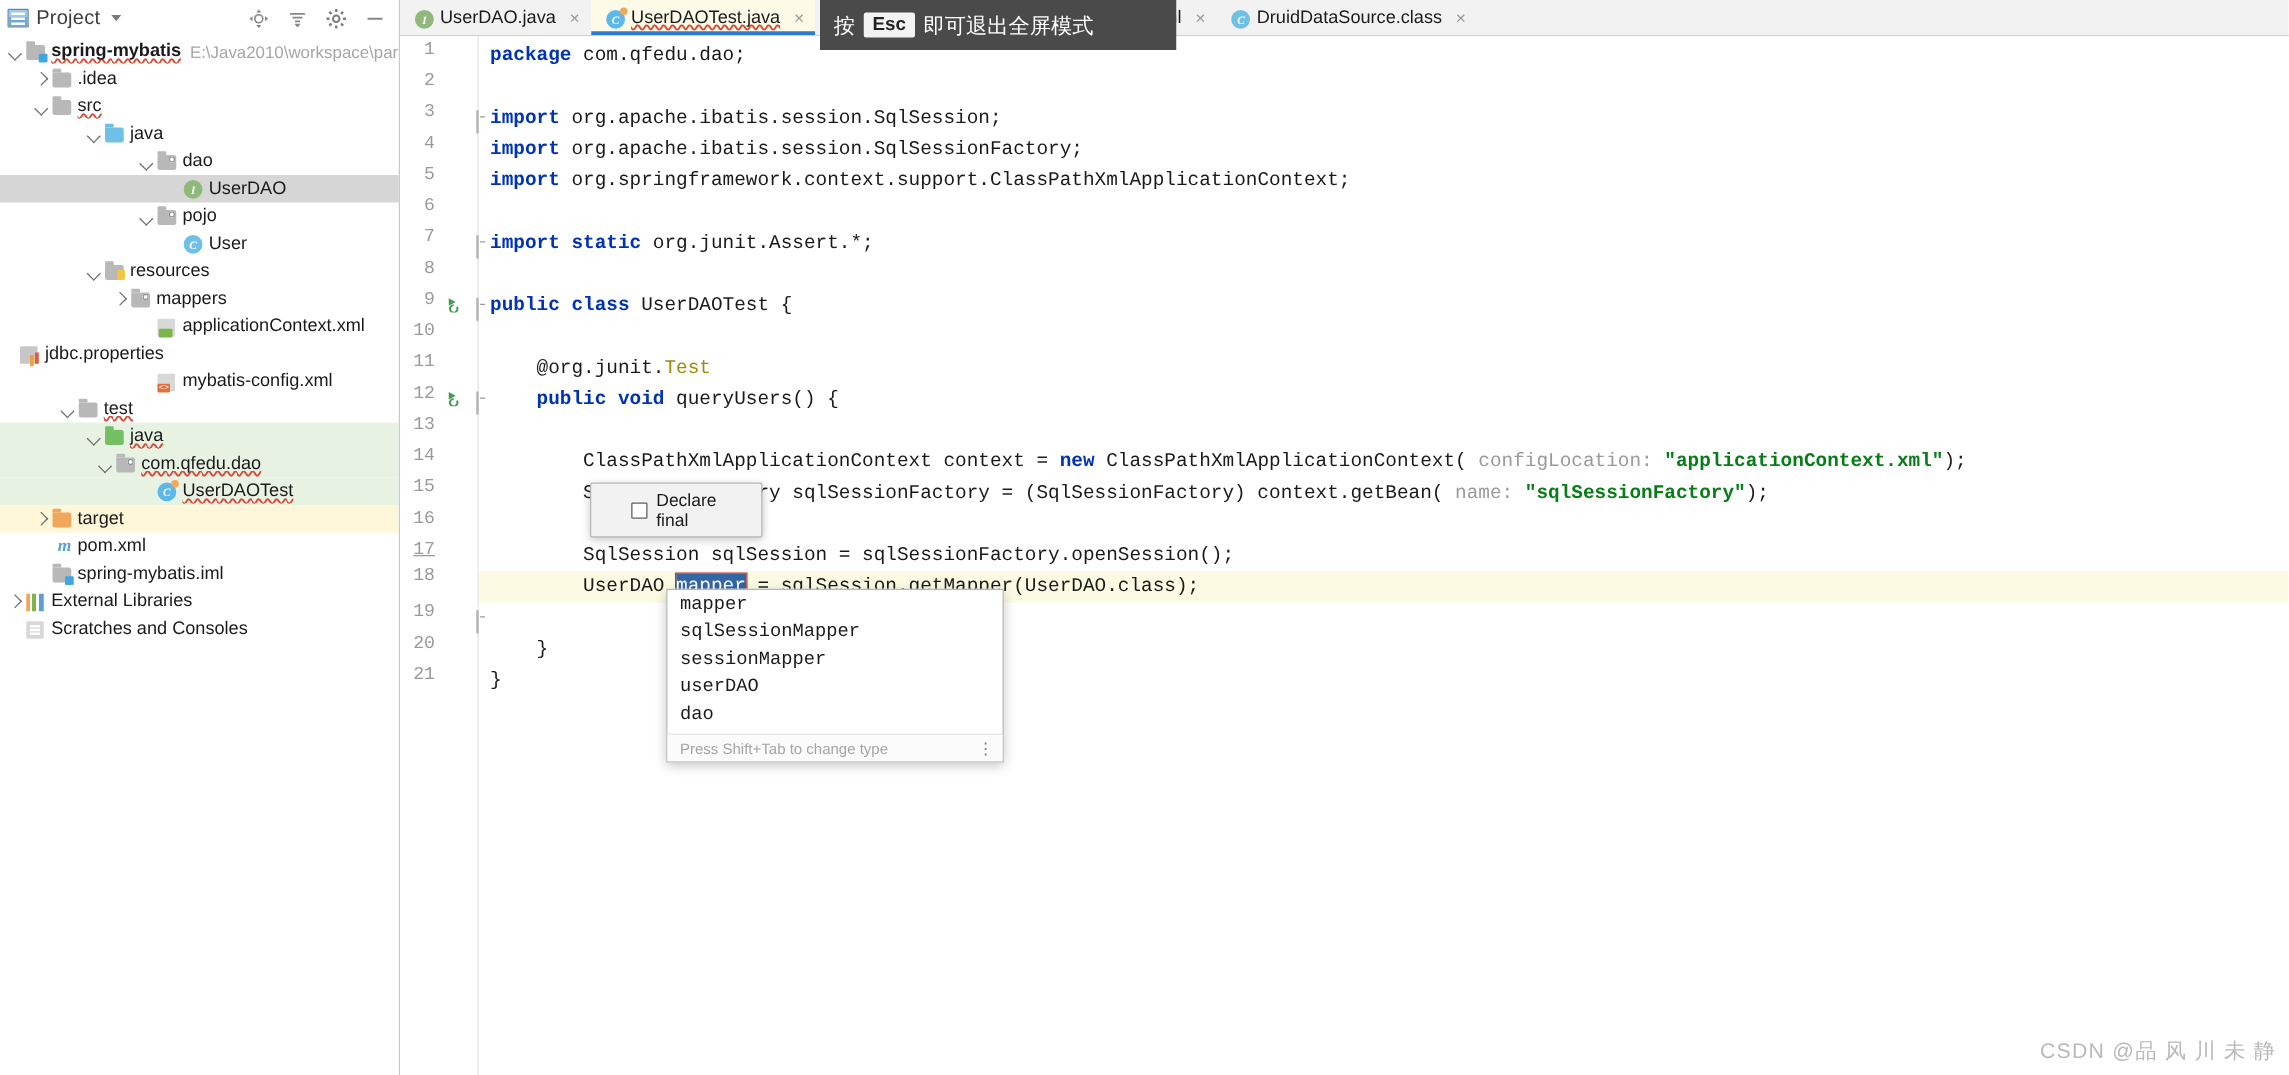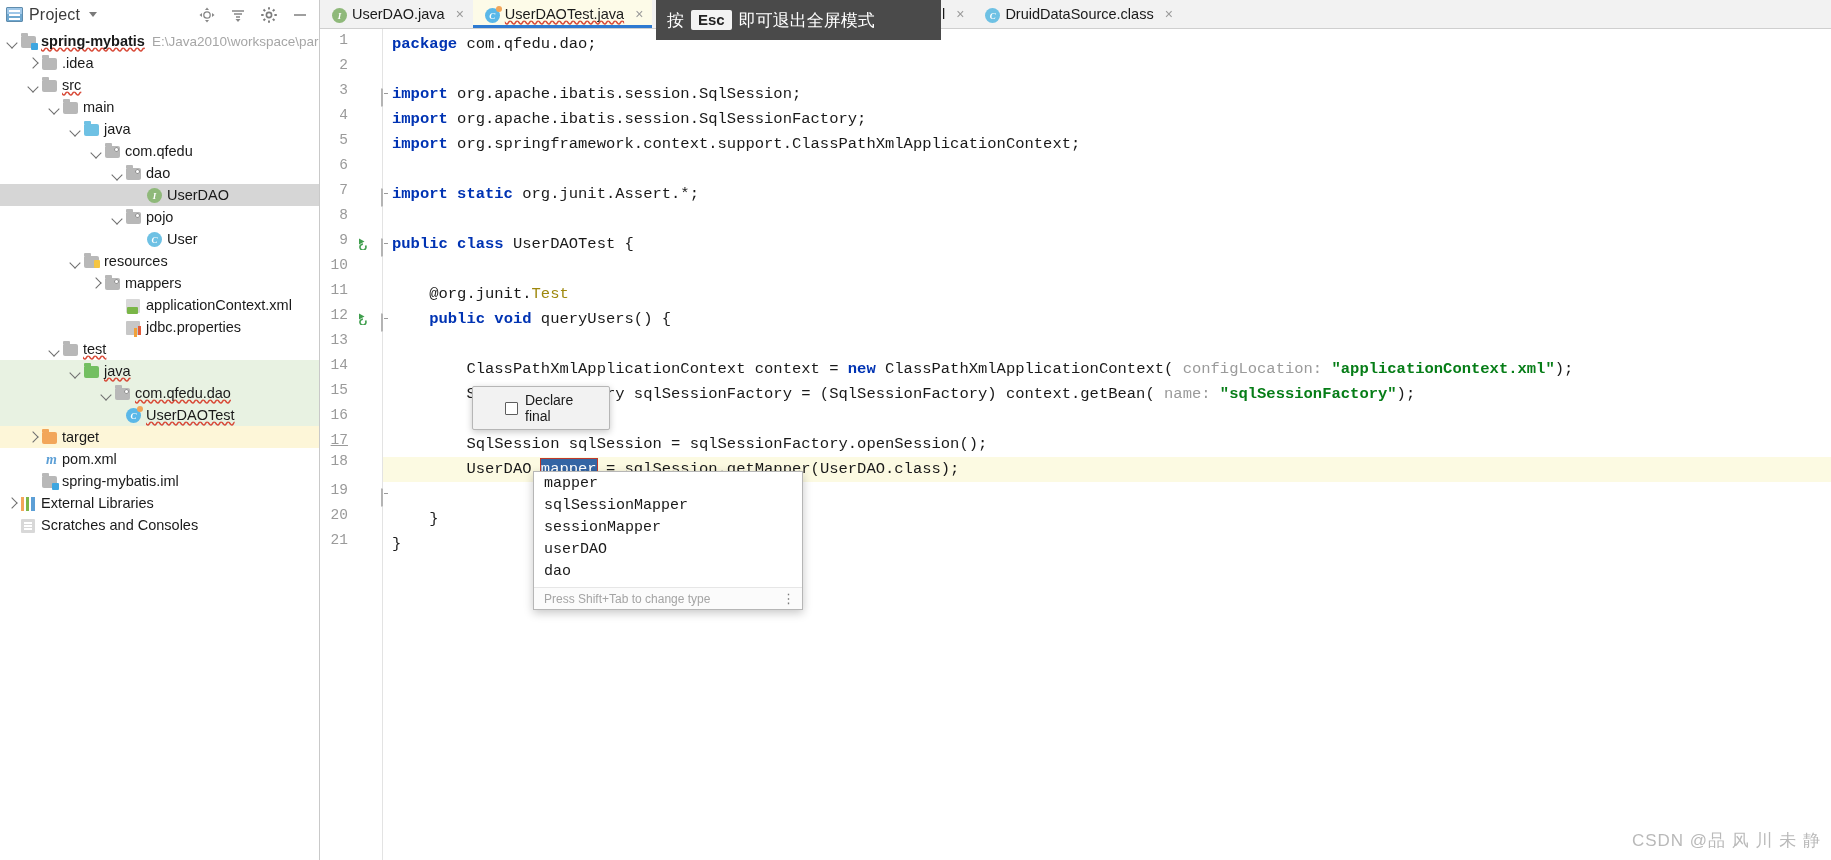--- a/index.html
+++ b/index.html
@@ -262,40 +262,26 @@
           </span>
           <span class="lbl">.idea</span>
         </div>
         <div class="node" style="padding-left: 26px;">
           <span class="arrow down"></span>
           <span class="ico">
             <span class="folder"></span>
           </span>
           <span class="lbl wavy">src</span>
         </div>
-        <div class="node" style="padding-left: 47px;">
-          <span class="arrow down"></span>
-          <span class="ico">
-            <span class="folder"></span>
-          </span>
-          <span class="lbl">main</span>
-        </div>
         <div class="node" style="padding-left: 68px;">
           <span class="arrow down"></span>
           <span class="ico">
             <span class="folder blue"></span>
           </span>
           <span class="lbl">java</span>
-        </div>
-        <div class="node" style="padding-left: 89px;">
-          <span class="arrow down"></span>
-          <span class="ico">
-            <span class="folder pkg"></span>
-          </span>
-          <span class="lbl">com.qfedu</span>
         </div>
         <div class="node" style="padding-left: 110px;">
           <span class="arrow down"></span>
           <span class="ico">
             <span class="folder pkg"></span>
           </span>
           <span class="lbl">dao</span>
         </div>
         <div class="node sel-row" style="padding-left: 131px;">
           <span class="arrow"></span>
@@ -332,42 +318,49 @@
           </span>
           <span class="lbl">mappers</span>
         </div>
         <div class="node" style="padding-left: 110px;">
           <span class="arrow"></span>
           <span class="ico">
             <span class="xmlico ctx"></span>
           </span>
           <span class="lbl">applicationContext.xml</span>
         </div>
+        <div class="node" style="">
+          <span class="arrow"></span>
+          <span class="ico">
+            <span class="propico"></span>
+          </span>
+          <span class="lbl">jdbc.properties</span>
+        </div>
         <div class="node" style="padding-left: 110px;">
           <span class="arrow"></span>
           <span class="ico">
-            <span class="propico"></span>
-          </span>
-          <span class="lbl">jdbc.properties</span>
+            <span class="xmlico"></span>
+          </span>
+          <span class="lbl">mybatis-config.xml</span>
         </div>
         <div class="node" style="padding-left: 47px;">
           <span class="arrow down"></span>
           <span class="ico">
             <span class="folder"></span>
           </span>
           <span class="lbl wavy">test</span>
         </div>
         <div class="node test-root" style="padding-left: 68px;">
           <span class="arrow down"></span>
           <span class="ico">
             <span class="folder green"></span>
           </span>
           <span class="lbl wavy">java</span>
         </div>
-        <div class="node test-root" style="padding-left: 99px;">
+        <div class="node test-root" style="padding-left: 77px;">
           <span class="arrow down"></span>
           <span class="ico">
             <span class="folder pkg"></span>
           </span>
           <span class="lbl wavy">com.qfedu.dao</span>
         </div>
         <div class="node test-root" style="padding-left: 110px;">
           <span class="arrow"></span>
           <span class="ico">
             <span class="badge-c test">C</span>

